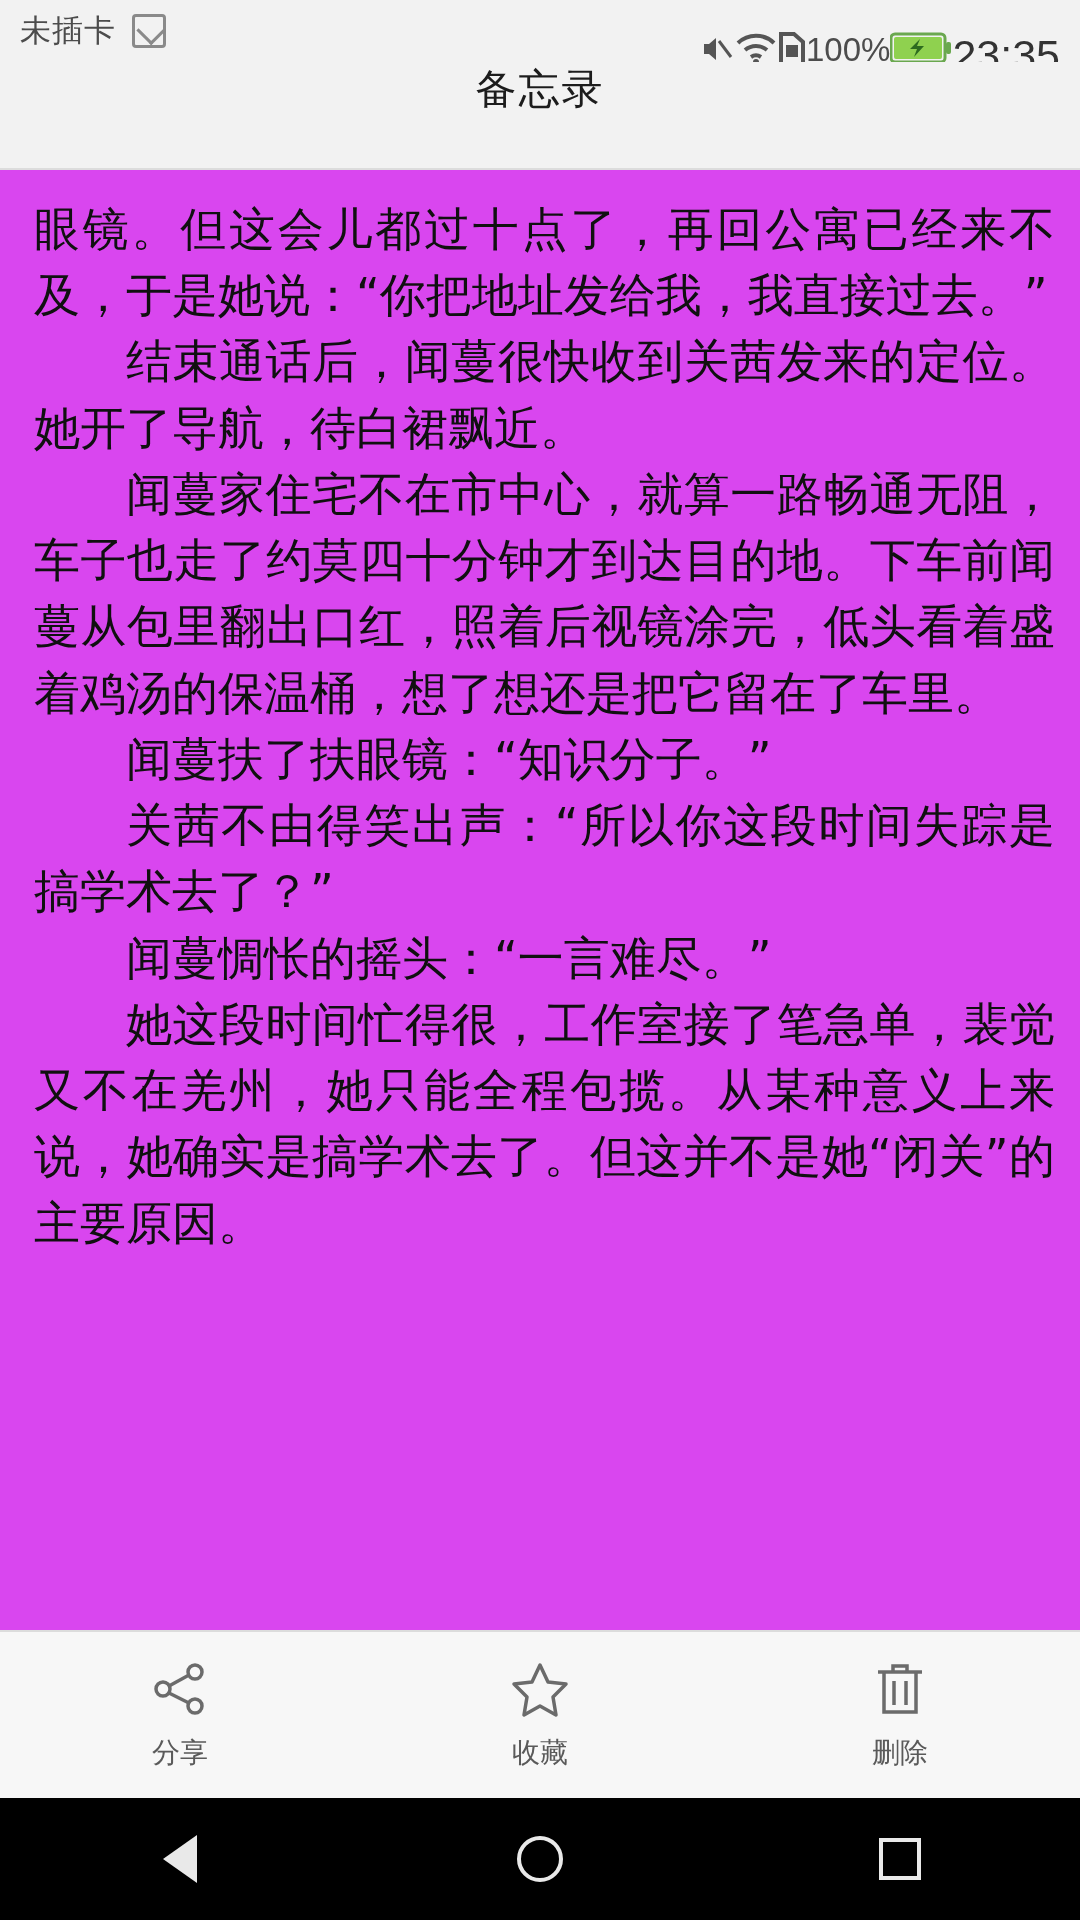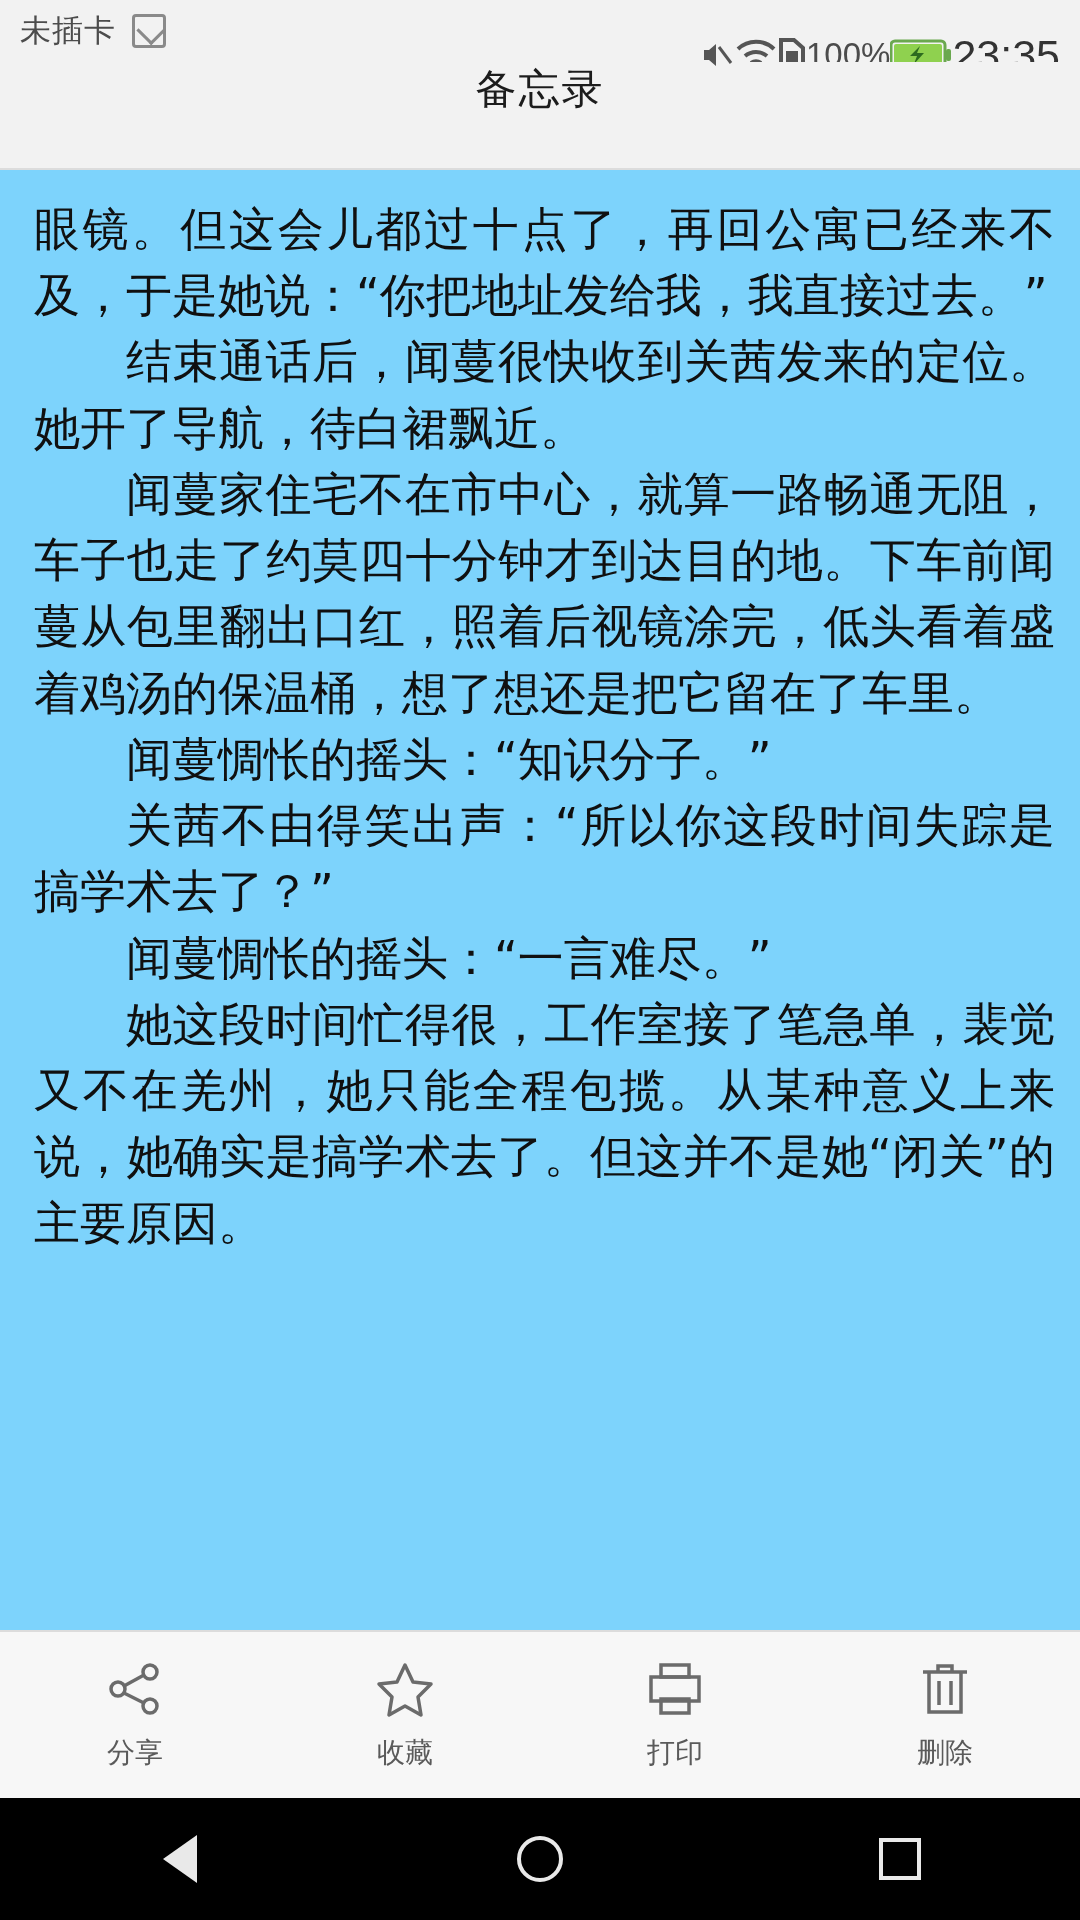--- a/index.html
+++ b/index.html
@@ -53,21 +53,20 @@
     top: 5px;
     width: 18px;
     height: 18px;
     border-left: 3px solid #8a8a8a;
     border-bottom: 3px solid #8a8a8a;
     transform: rotate(-45deg) translate(2px, -1px);
   }
   .status-right {
     margin-left: auto;
     display: flex;
-    align-items: center;
     margin-top: 48px;
   }
   .icon-mute {
     width: 36px; height: 36px; position: relative;
   }
   .icon-mute svg, .icon-wifi svg, .icon-sd svg, .icon-batt svg { display: block; }
   .status-pct {
     font-size: 33px;
     color: #4c4c4c;
   }
@@ -91,21 +90,21 @@
     font-size: 41px;
     color: #1c1c1c;
     letter-spacing: 2px;
   }
 
   
   .note-body {
     flex: 1 1 auto;
     padding: 26px 25px 10px 34px;
     overflow: hidden;
-    background: #7dd3fc;
+    background: #d946ef;
   }
   .note-body p {
     font-size: 46px;
     line-height: 1.44;
     color: #101010;
     letter-spacing: 0px;
     text-align: justify;
     font-family: "DejaVu Sans", sans-serif;
   }
   .note-body p.indent { text-indent: 2em; }
@@ -216,21 +215,21 @@
   </div>
 
   <div class="title-bar">
     <span class="title-text">备忘录</span>
   </div>
 
   <div class="note-body">
     <p>眼镜。但这会儿都过十点了，再回公寓已经来不及，于是她说：“你把地址发给我，我直接过去。”</p>
     <p class="indent">结束通话后，闻蔓很快收到关茜发来的定位。她开了导航，待白裙飘近。</p>
     <p class="indent">闻蔓家住宅不在市中心，就算一路畅通无阻，车子也走了约莫四十分钟才到达目的地。下车前闻蔓从包里翻出口红，照着后视镜涂完，低头看着盛着鸡汤的保温桶，想了想还是把它留在了车里。</p>
-    <p class="indent">闻蔓惆怅的摇头：“知识分子。”</p>
+    <p class="indent">闻蔓扶了扶眼镜：“知识分子。”</p>
     <p class="indent">关茜不由得笑出声：“所以你这段时间失踪是搞学术去了？”</p>
     <p class="indent">闻蔓惆怅的摇头：“一言难尽。”</p>
     <p class="indent">她这段时间忙得很，工作室接了笔急单，裴觉又不在羌州，她只能全程包揽。从某种意义上来说，她确实是搞学术去了。但这并不是她“闭关”的主要原因。</p>
   </div>
 
   <div class="toolbar">
 
     <div class="tool-item">
       <span class="tool-icon">
         <svg width="58" height="58" viewBox="0 0 58 58">
@@ -246,30 +245,20 @@
 
     <div class="tool-item">
       <span class="tool-icon">
         <svg width="60" height="58" viewBox="0 0 60 58">
           <path d="M30 5 l8 17 18 2 -13 13 3 18 -16 -9 -16 9 3 -18 -13 -13 18 -2 z" fill="none" stroke="#6b6b6b" stroke-width="3.5" stroke-linejoin="round"></path>
         </svg>
       </span>
       <span class="tool-label">收藏</span>
     </div>
 
-    <div class="tool-item">
-      <span class="tool-icon">
-        <svg width="58" height="56" viewBox="0 0 58 56">
-          <rect x="15" y="4" width="28" height="12" fill="none" stroke="#6b6b6b" stroke-width="3.5"></rect>
-          <rect x="5" y="16" width="48" height="24" fill="none" stroke="#6b6b6b" stroke-width="3.5"></rect>
-          <rect x="15" y="38" width="28" height="14" fill="none" stroke="#6b6b6b" stroke-width="3.5"></rect>
-        </svg>
-      </span>
-      <span class="tool-label">打印</span>
-    </div>
 
     <div class="tool-item">
       <span class="tool-icon">
         <svg width="54" height="58" viewBox="0 0 54 58">
           <line x1="5" y1="12" x2="49" y2="12" stroke="#6b6b6b" stroke-width="3.5"></line>
           <path d="M20 12 v-6 h14 v6" fill="none" stroke="#6b6b6b" stroke-width="3.5"></path>
           <path d="M11 12 v40 h32 v-40" fill="none" stroke="#6b6b6b" stroke-width="3.5"></path>
           <line x1="21" y1="21" x2="21" y2="45" stroke="#6b6b6b" stroke-width="3.5"></line>
           <line x1="33" y1="21" x2="33" y2="45" stroke="#6b6b6b" stroke-width="3.5"></line>
         </svg>

